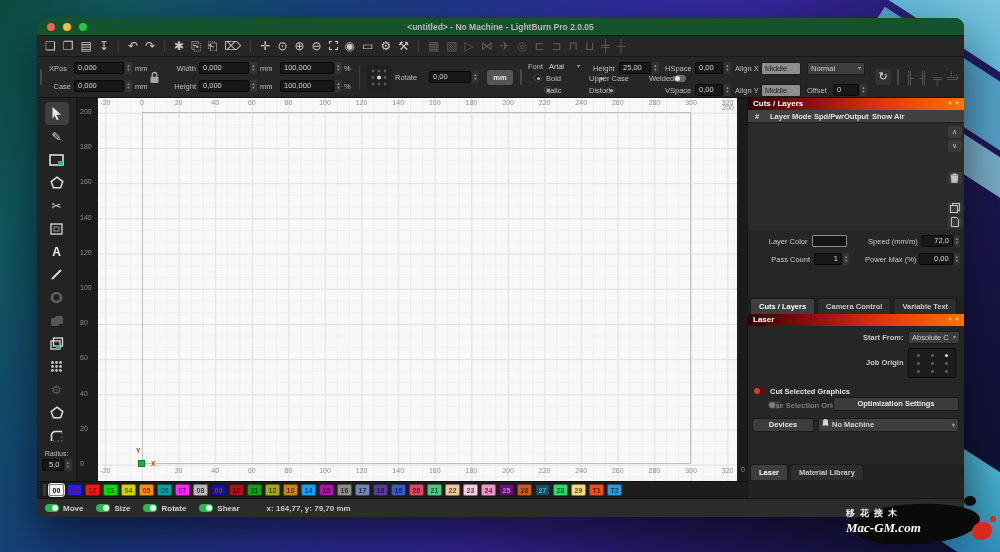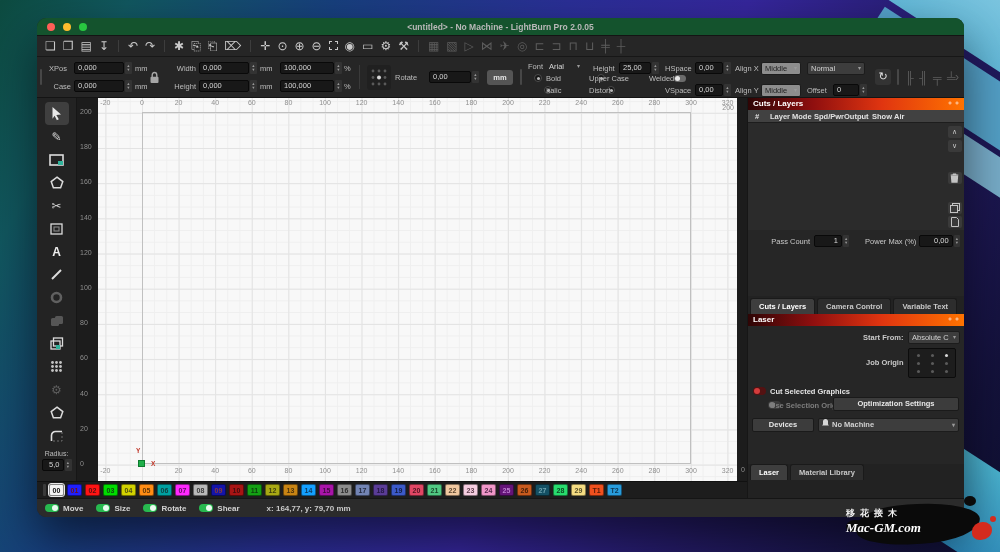--- a/index.html
+++ b/index.html
@@ -506,20 +506,27 @@
             <span class="sbtn">
               <svg width="8" height="10">
                 <path d="M.5.5h5l2 2v7h-7z" fill="none" stroke="#c3c3c3"></path>
               </svg>
             </span>
           </div>
       </div>
 
       <div class="settings">
         <div class="set-row">
+          <span class="set-lbl" style="width:64px;">Layer Color</span>
+          <span class="swatch-box" style="margin-left:4px;"></span>
+          <span class="set-lbl" style="width:82px;">Speed (mm/m)</span>
+          <span class="val-box" style="width:36px;margin-left:3px;">72,0</span>
+          <span class="spin" style="margin-left:1px;"></span>
+        </div>
+        <div class="set-row">
           <span class="set-lbl" style="width:64px;">Pass Count</span>
           <span class="val-box" style="width:30px;margin-left:4px;">1</span>
           <span class="spin" style="margin-left:1px;"></span>
           <span class="set-lbl" style="width:74px;">Power Max (%)</span>
           <span class="val-box" style="width:36px;margin-left:3px;">0,00</span>
           <span class="spin" style="margin-left:1px;"></span>
         </div>
       </div>
 
       <div class="ptabs" id="panelTabs">

